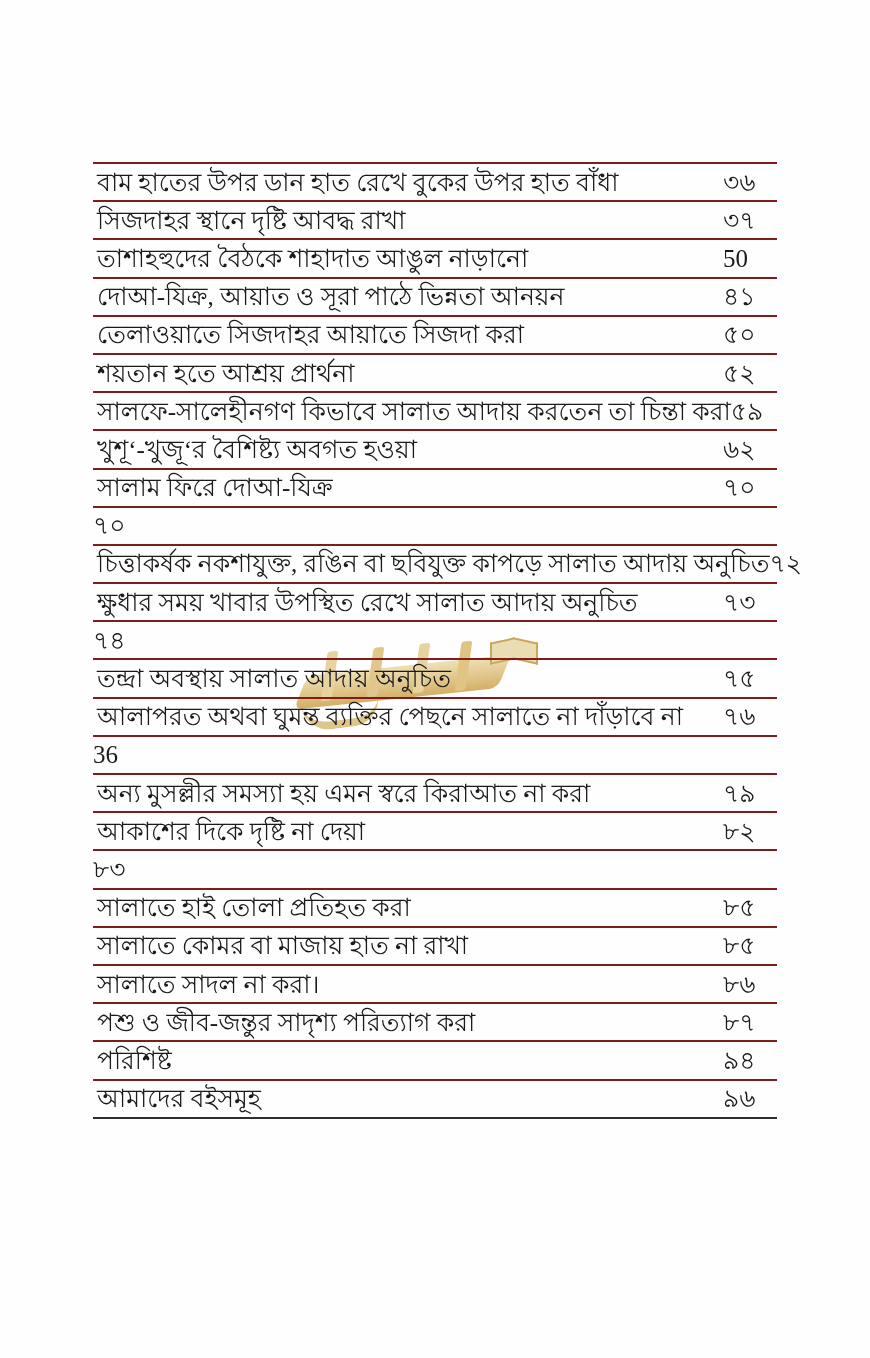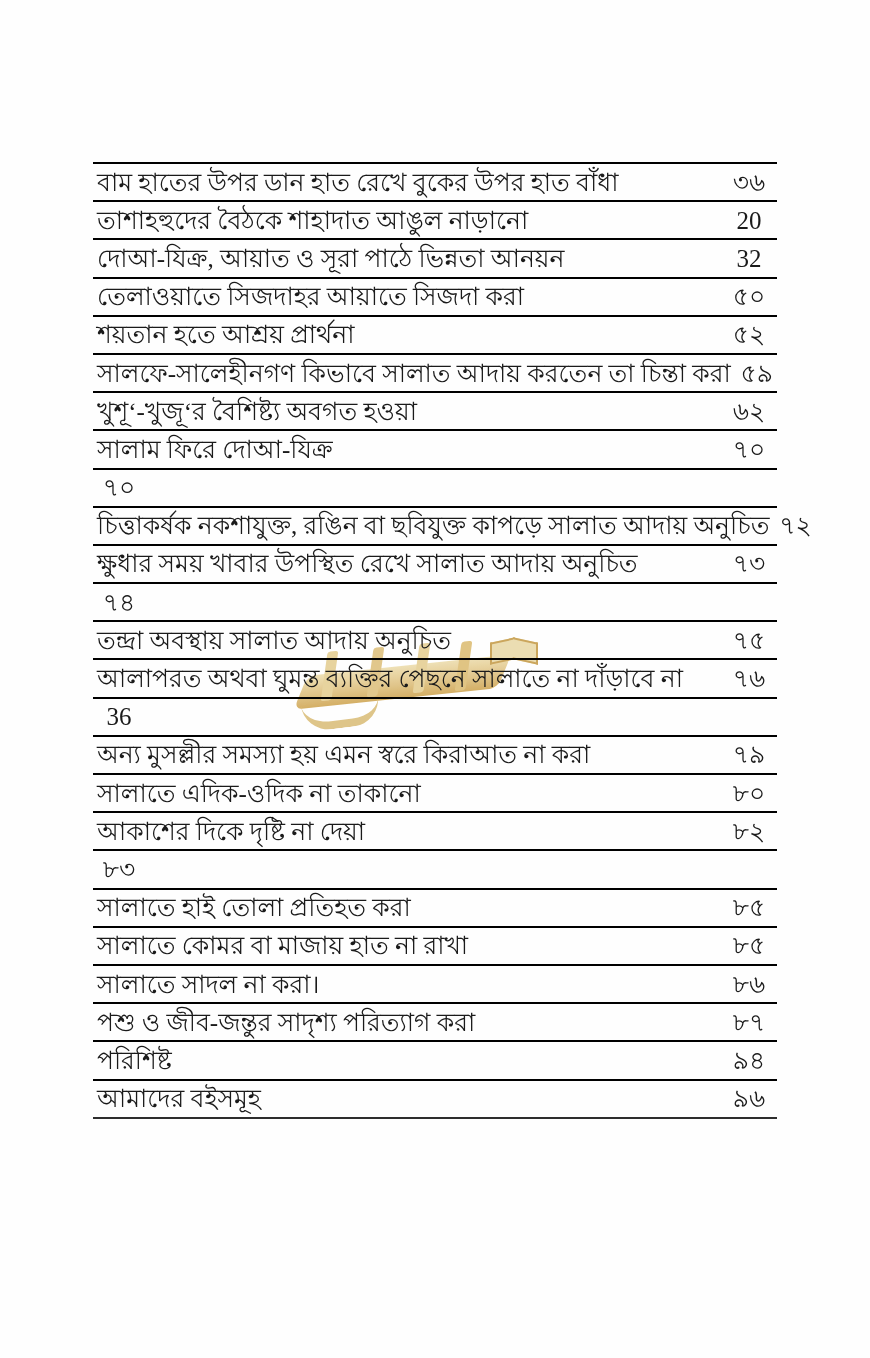--- a/index.html
+++ b/index.html
@@ -17,37 +17,37 @@
   .toc {
     position: absolute;
     left: 93px;
     top: 162px;
     width: 684px;
     border-bottom: 2px solid #2d2d2d;
   }
   .toc-row {
     box-sizing: border-box;
     height: 38.2px;
-    border-top: 2px solid #000000;
+    border-top: 2px solid #7f1d1d;
     display: flex;
     justify-content: space-between;
     align-items: center;
     color: #1a1a1a;
   }
   .toc-title {
     padding-left: 4px;
     font-size: 25px;
     line-height: 1;
     white-space: nowrap;
   }
   .toc-page {
     padding-right: 2px;
     font-size: 25px;
     line-height: 1;
-    text-align: center;
+    text-align: left;
     min-width: 52px;
   }
 
   
   .watermark {
     position: absolute;
     left: 298px;
     top: 636px;
     width: 240px;
     height: 94px;
@@ -121,29 +121,33 @@
       <span class="leaf right"></span>
     </span>
   </div>
 
   <div class="toc" id="toc-list">
   <div class="toc-row">
     <span class="toc-title">বাম হাতের উপর ডান হাত রেখে বুকের উপর হাত বাঁধা</span>
     <span class="toc-page">৩৬</span>
   </div>
 
+  <div class="toc-row">
+    <span class="toc-title">সিজদাহর স্থানে দৃষ্টি আবদ্ধ রাখা</span>
+    <span class="toc-page">৩৭</span>
+  </div>
 
   <div class="toc-row">
     <span class="toc-title">তাশাহহুদের বৈঠকে শাহাদাত আঙুল নাড়ানো</span>
-    <span class="toc-page">20</span>
+    <span class="toc-page">50</span>
   </div>
 
   <div class="toc-row">
     <span class="toc-title">দোআ-যিক্র, আয়াত ও সূরা পাঠে ভিন্নতা আনয়ন</span>
-    <span class="toc-page">32</span>
+    <span class="toc-page">৪১</span>
   </div>
 
   <div class="toc-row">
     <span class="toc-title">তেলাওয়াতে সিজদাহর আয়াতে সিজদা করা</span>
     <span class="toc-page">৫০</span>
   </div>
 
   <div class="toc-row">
     <span class="toc-title">শয়তান হতে আশ্রয় প্রার্থনা</span>
     <span class="toc-page">৫২</span>
@@ -195,24 +199,20 @@
 
   <div class="toc-row">
     <span class="toc-page">36</span>
   </div>
 
   <div class="toc-row">
     <span class="toc-title">অন্য মুসল্লীর সমস্যা হয় এমন স্বরে কিরাআত না করা</span>
     <span class="toc-page">৭৯</span>
   </div>
 
-  <div class="toc-row">
-    <span class="toc-title">সালাতে এদিক-ওদিক না তাকানো</span>
-    <span class="toc-page">৮০</span>
-  </div>
 
   <div class="toc-row">
     <span class="toc-title">আকাশের দিকে দৃষ্টি না দেয়া</span>
     <span class="toc-page">৮২</span>
   </div>
 
   <div class="toc-row">
     <span class="toc-page">৮৩</span>
   </div>
 

